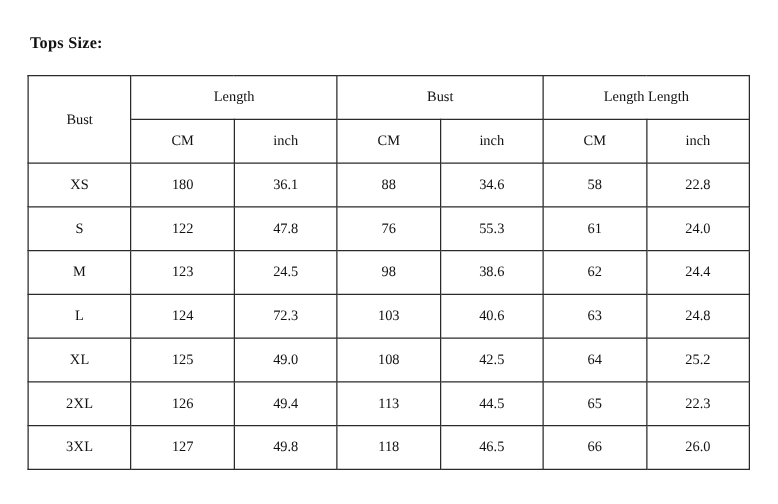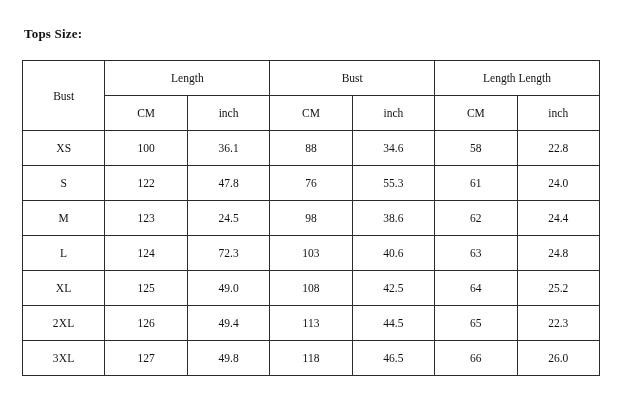--- a/index.html
+++ b/index.html
@@ -83,21 +83,21 @@
         <th>inch</th>
         <th>CM</th>
         <th>inch</th>
         <th>CM</th>
         <th>inch</th>
       </tr>
     </thead>
     <tbody>
       <tr>
         <td class="size-cell">XS</td>
-        <td>100</td>
+        <td>180</td>
         <td>36.1</td>
         <td>88</td>
         <td>34.6</td>
         <td>58</td>
         <td>22.8</td>
       </tr>
       <tr>
         <td class="size-cell">S</td>
         <td>122</td>
         <td>47.8</td>

